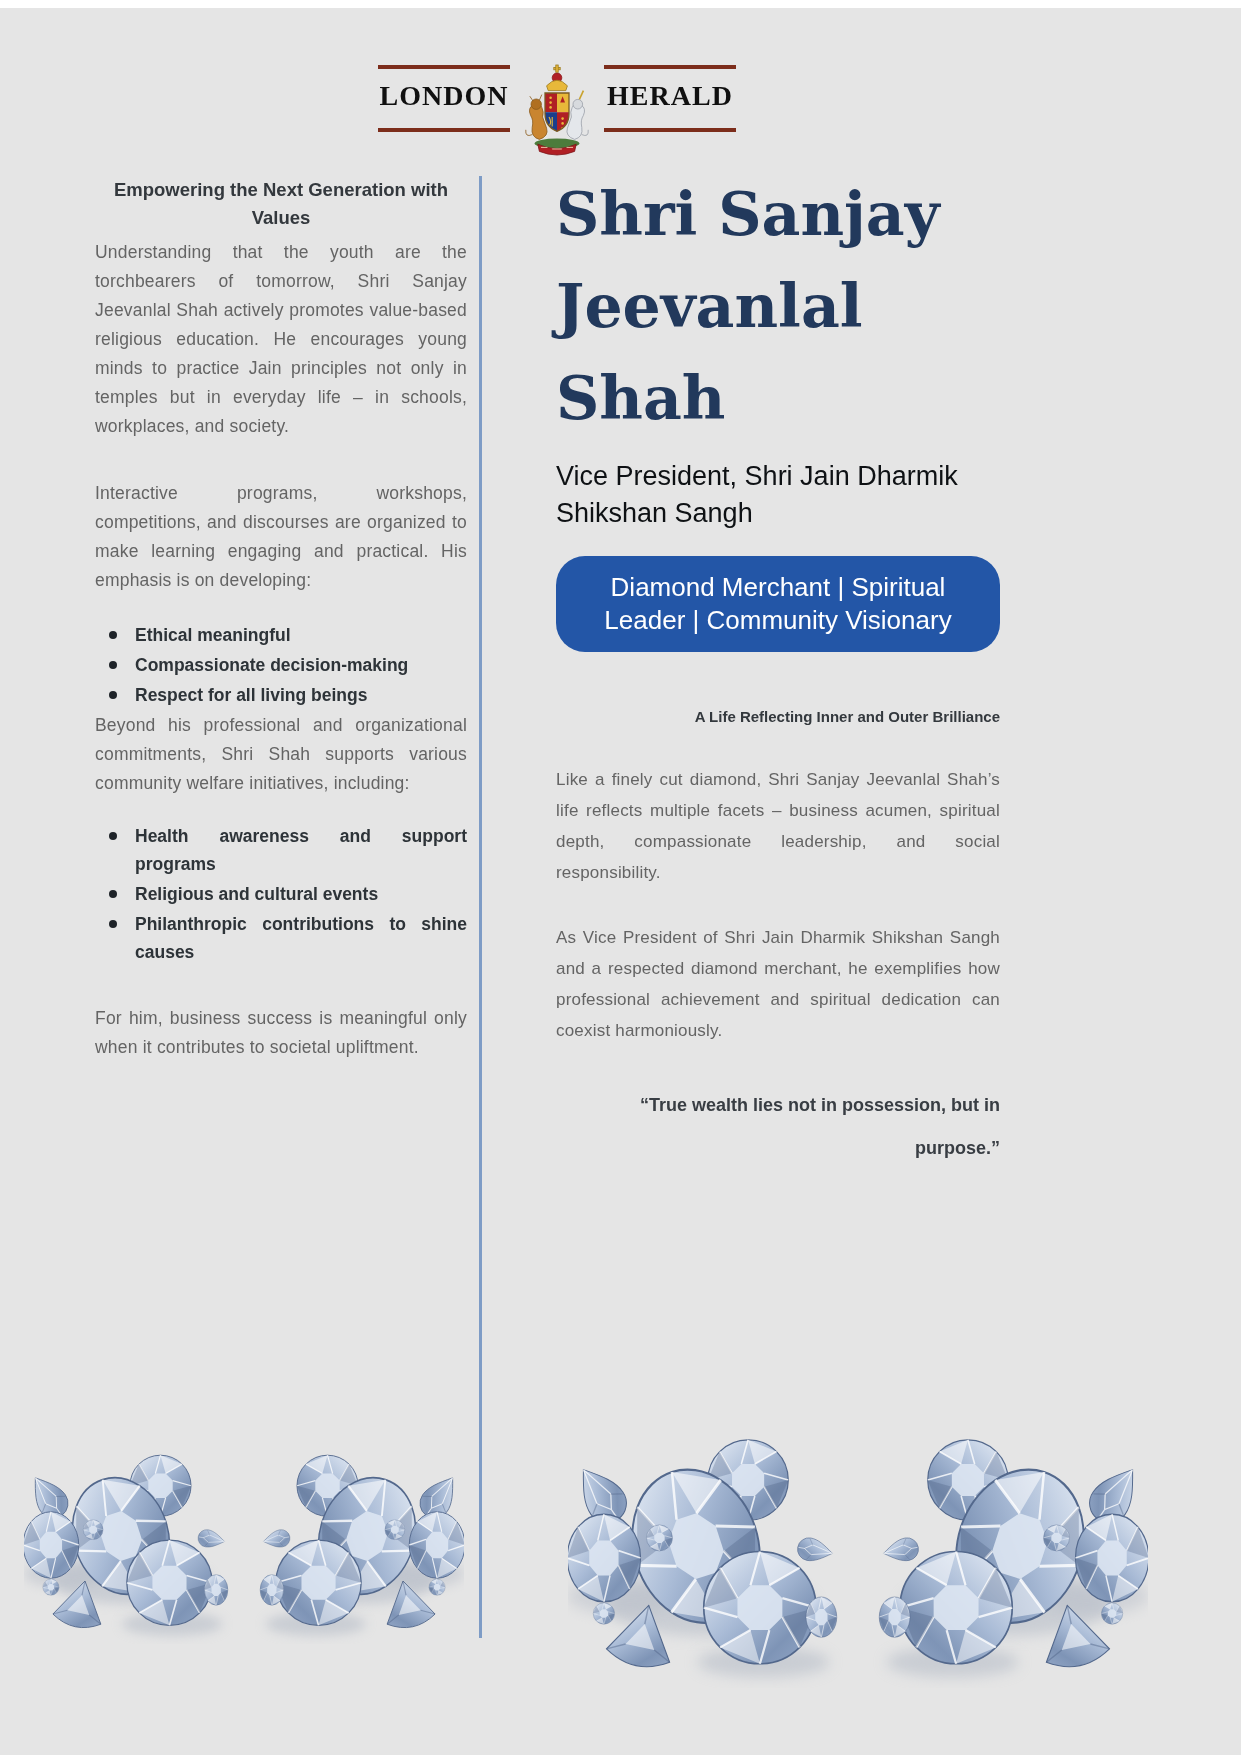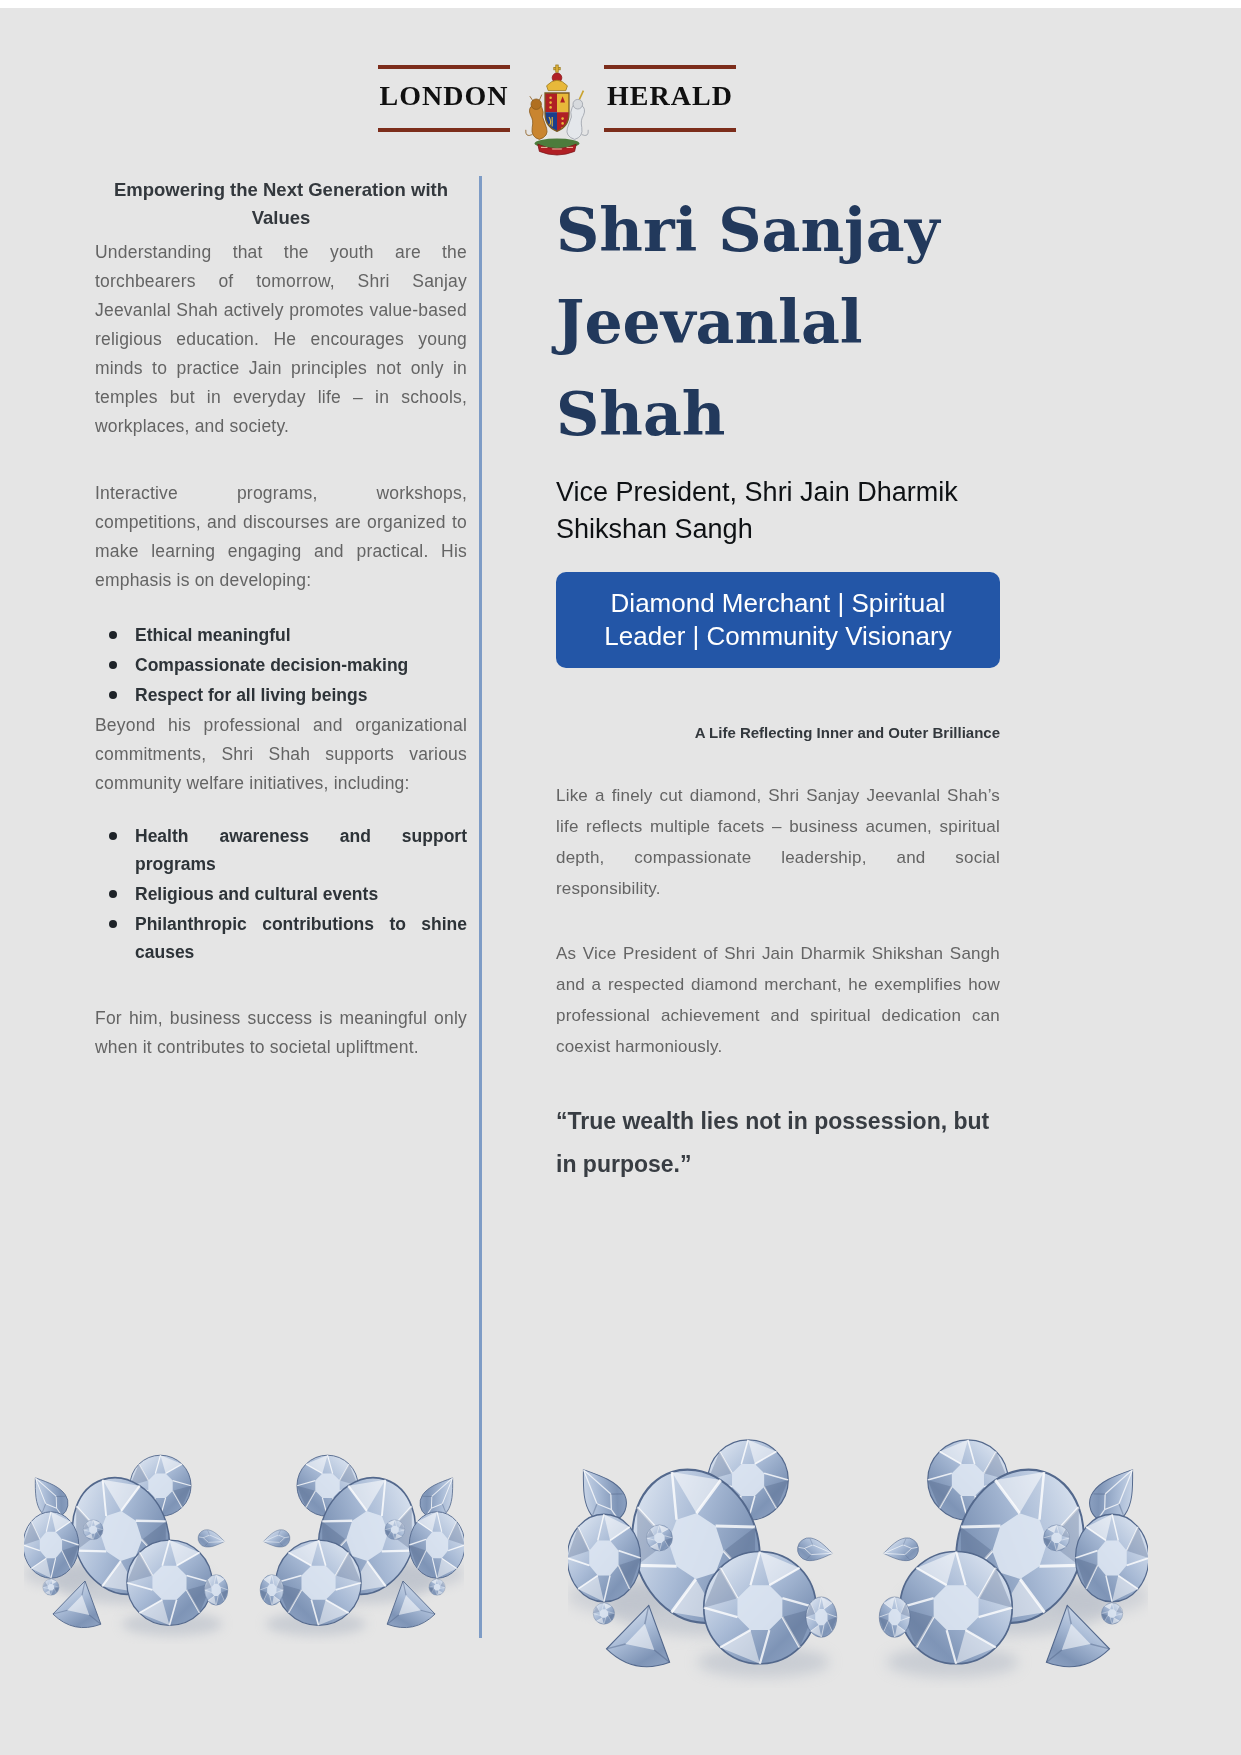--- a/index.html
+++ b/index.html
@@ -18,21 +18,21 @@
     font-family:"Liberation Serif", serif; font-weight:bold;
     font-size:28px; line-height:38px; letter-spacing:1px; color:#101010;
   }
   .mast-gap { width:94px; }
   .crest { position:absolute; left:50%; top:-13px; transform:translateX(-50%); width:96px; height:122px; }
 
   
   .divider { position:absolute; left:479px; top:168px; width:3px; height:1462px; background:#7e9cc6; }
 
   .left-col  { position:absolute; left:95px;  top:168px; width:372px; }
-  .right-col { position:absolute; left:556px; top:176px; width:444px; }
+  .right-col { position:absolute; left:556px; top:160px; width:444px; }
 
   .l-heading { margin:0 0 6px; font-weight:bold; font-size:18.5px; line-height:28px; text-align:center; color:#33383d; }
   .body-p { margin:0; font-size:17.5px; line-height:29px; color:#646464; text-align:justify; letter-spacing:.2px; }
   .gap-lg { margin-top:38px; }
 
   ul.bullets { list-style:none; margin:26px 0 0; padding:0; }
   ul.bullets.tight { margin-top:24px; }
   .bullets li {
     position:relative; padding-left:40px; margin-bottom:2px;
     font-weight:bold; font-size:17.5px; line-height:28px; color:#2d3338; text-align:justify;
@@ -43,26 +43,26 @@
   }
   .l-subhead { margin:4px 0 4px; font-weight:bold; font-size:18.5px; line-height:28px; color:#2d3338; }
 
   
   .title {
     margin:0; font-family:"DejaVu Serif", serif; font-weight:bold;
     font-size:60px; line-height:92px; color:#22395c;
   }
   .subtitle { margin:14px 0 0; font-size:27px; line-height:37px; color:#0e1114; }
   .badge {
-    margin-top:24px; background:#2356a7; color:#ffffff; border-radius:10px;
+    margin-top:24px; background:#2356a7; color:#ffffff; border-radius:29px;
     padding:15px 16px; text-align:center; font-size:26px; line-height:33px;
   }
   .r-heading { margin:52px 0 0; text-align:right; font-weight:bold; font-size:15px; line-height:26px; color:#33383d; }
   .r-p { margin:34px 0 0; font-size:17px; line-height:31px; color:#646464; text-align:justify; letter-spacing:.2px; }
-  .quote { margin:38px 0 0; text-align:left; font-weight:bold; font-size:23px; line-height:43px; color:#383d43; }
+  .quote { margin:38px 0 0; text-align:right; font-weight:bold; font-size:18px; line-height:43px; color:#383d43; }
 
   
   .diamonds-left  { position:absolute; left:24px;  top:1438px; width:440px; height:198px; }
   .diamonds-right { position:absolute; left:568px; top:1420px; width:580px; height:260px; }
   .diamonds-left svg, .diamonds-right svg { width:100%; height:100%; display:block; }
 </style>
 </head>
 <body>
 
 <div class="page">

